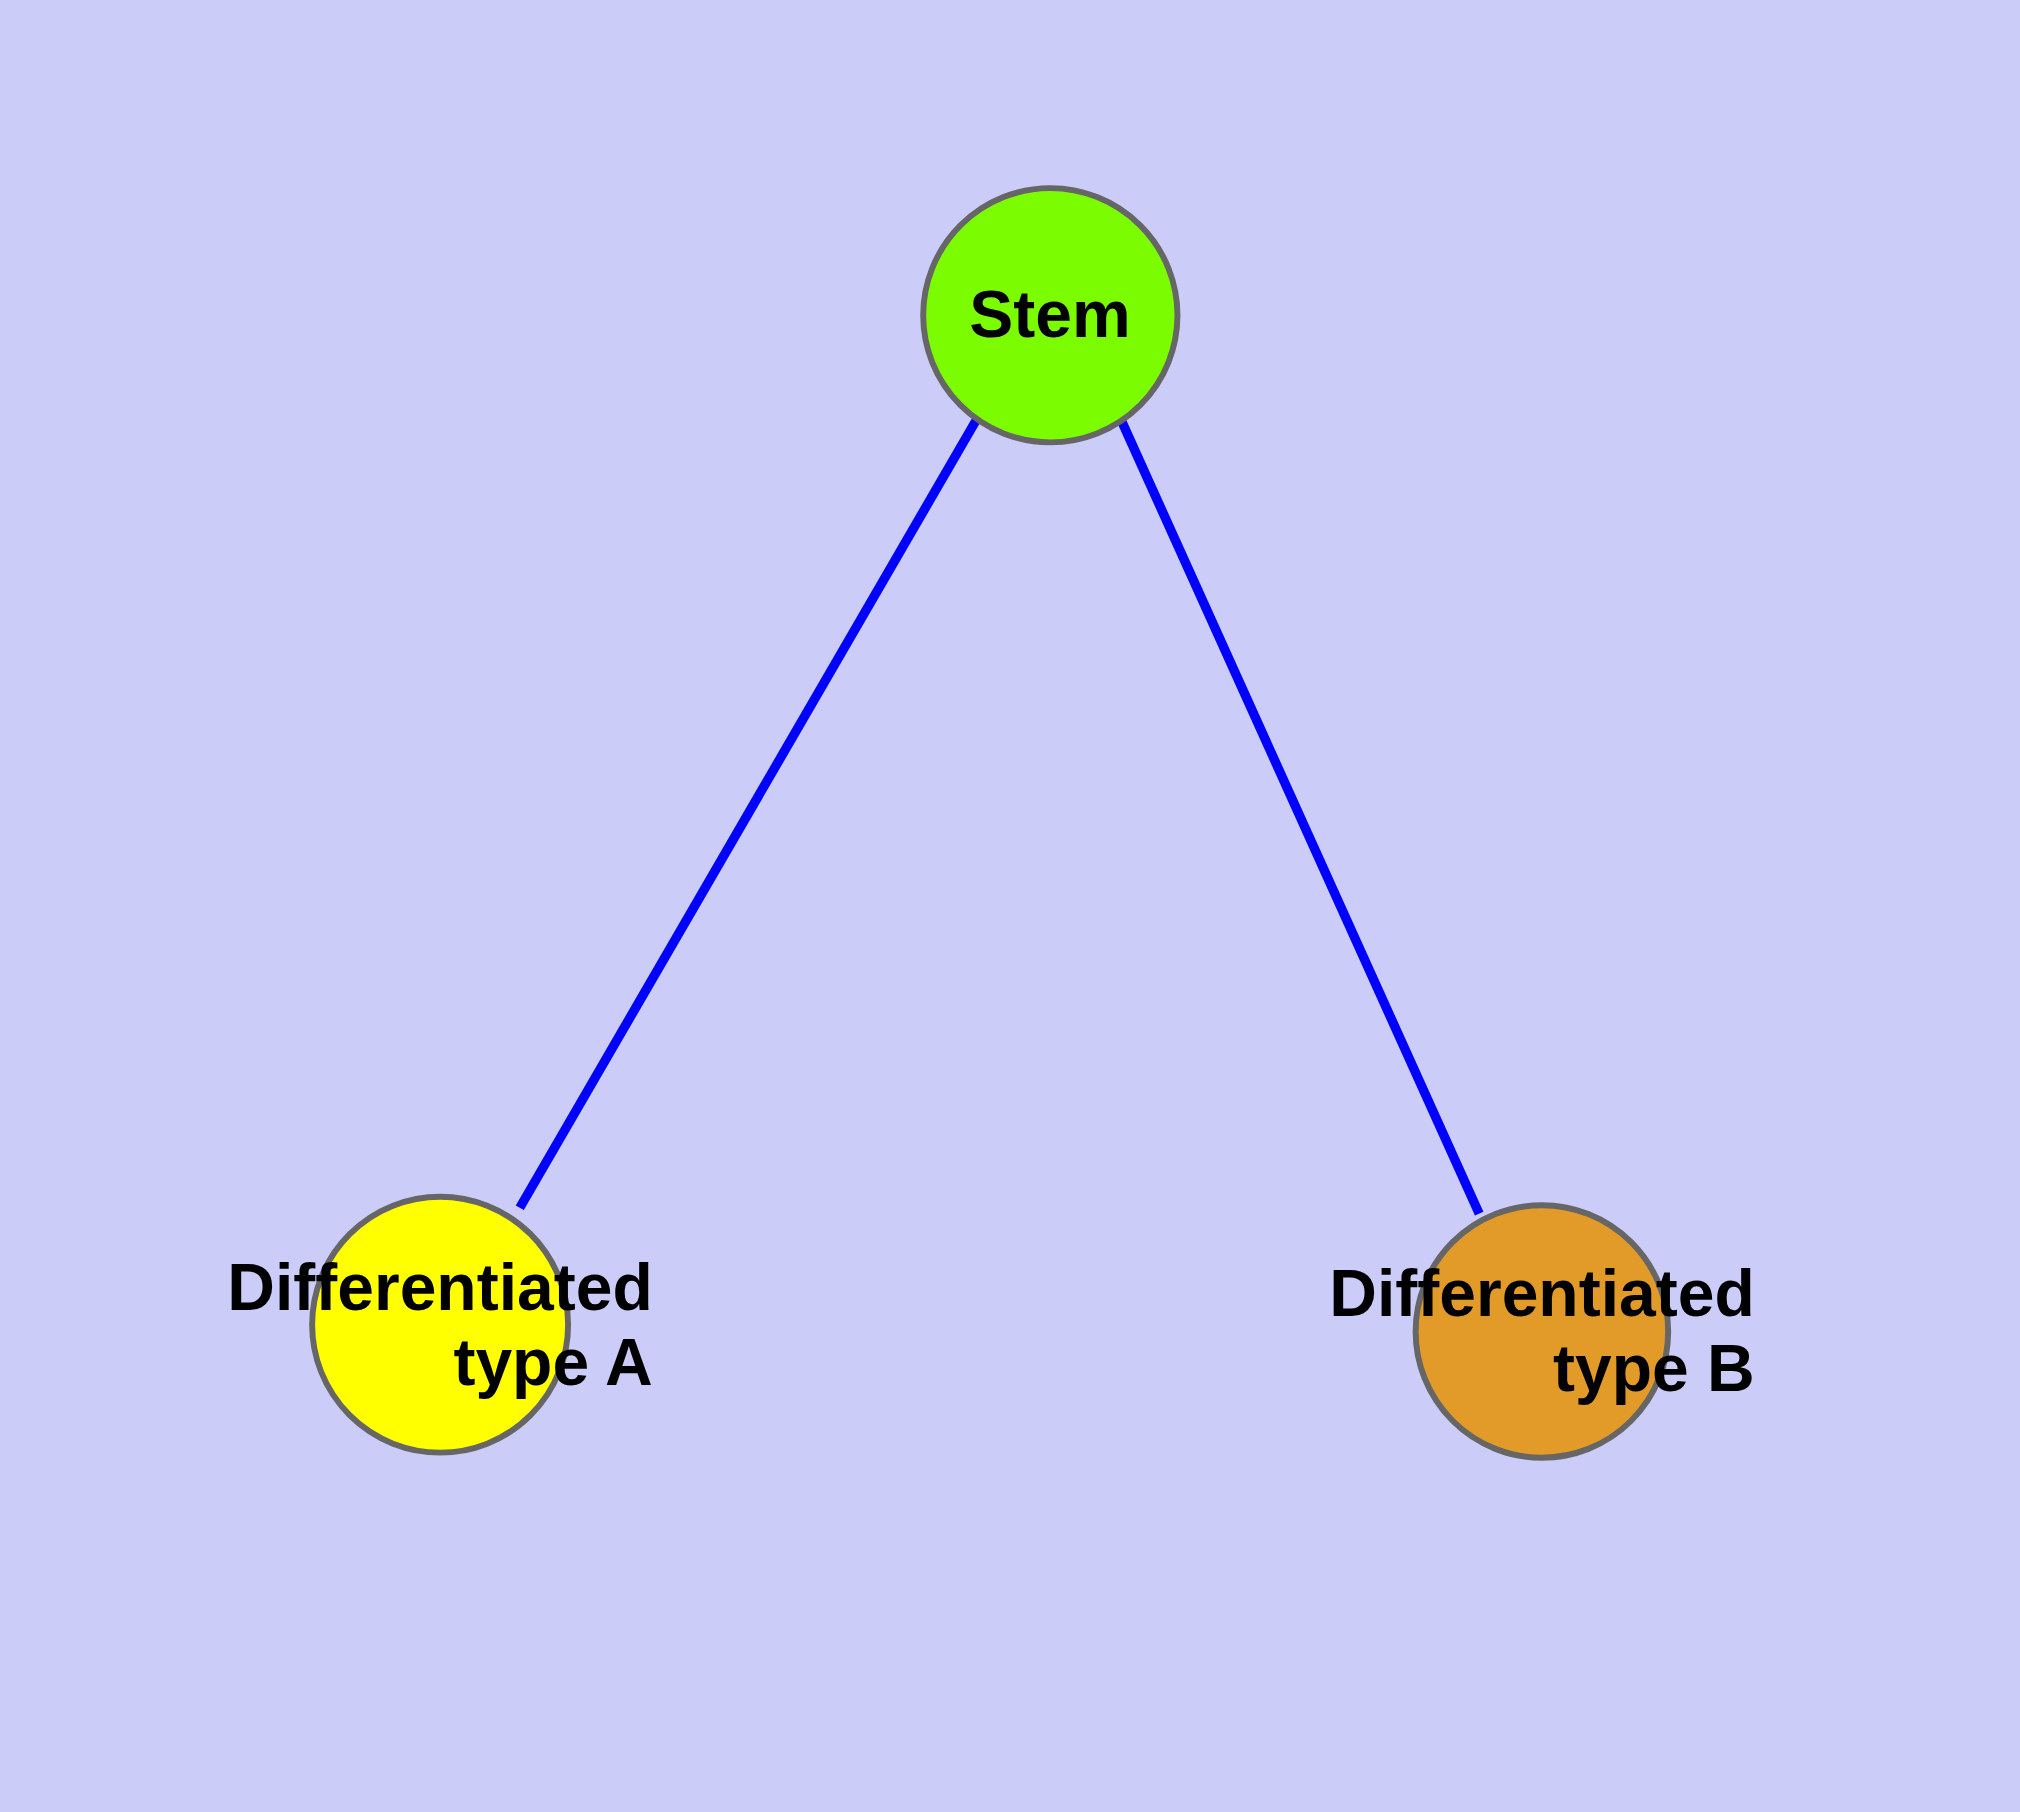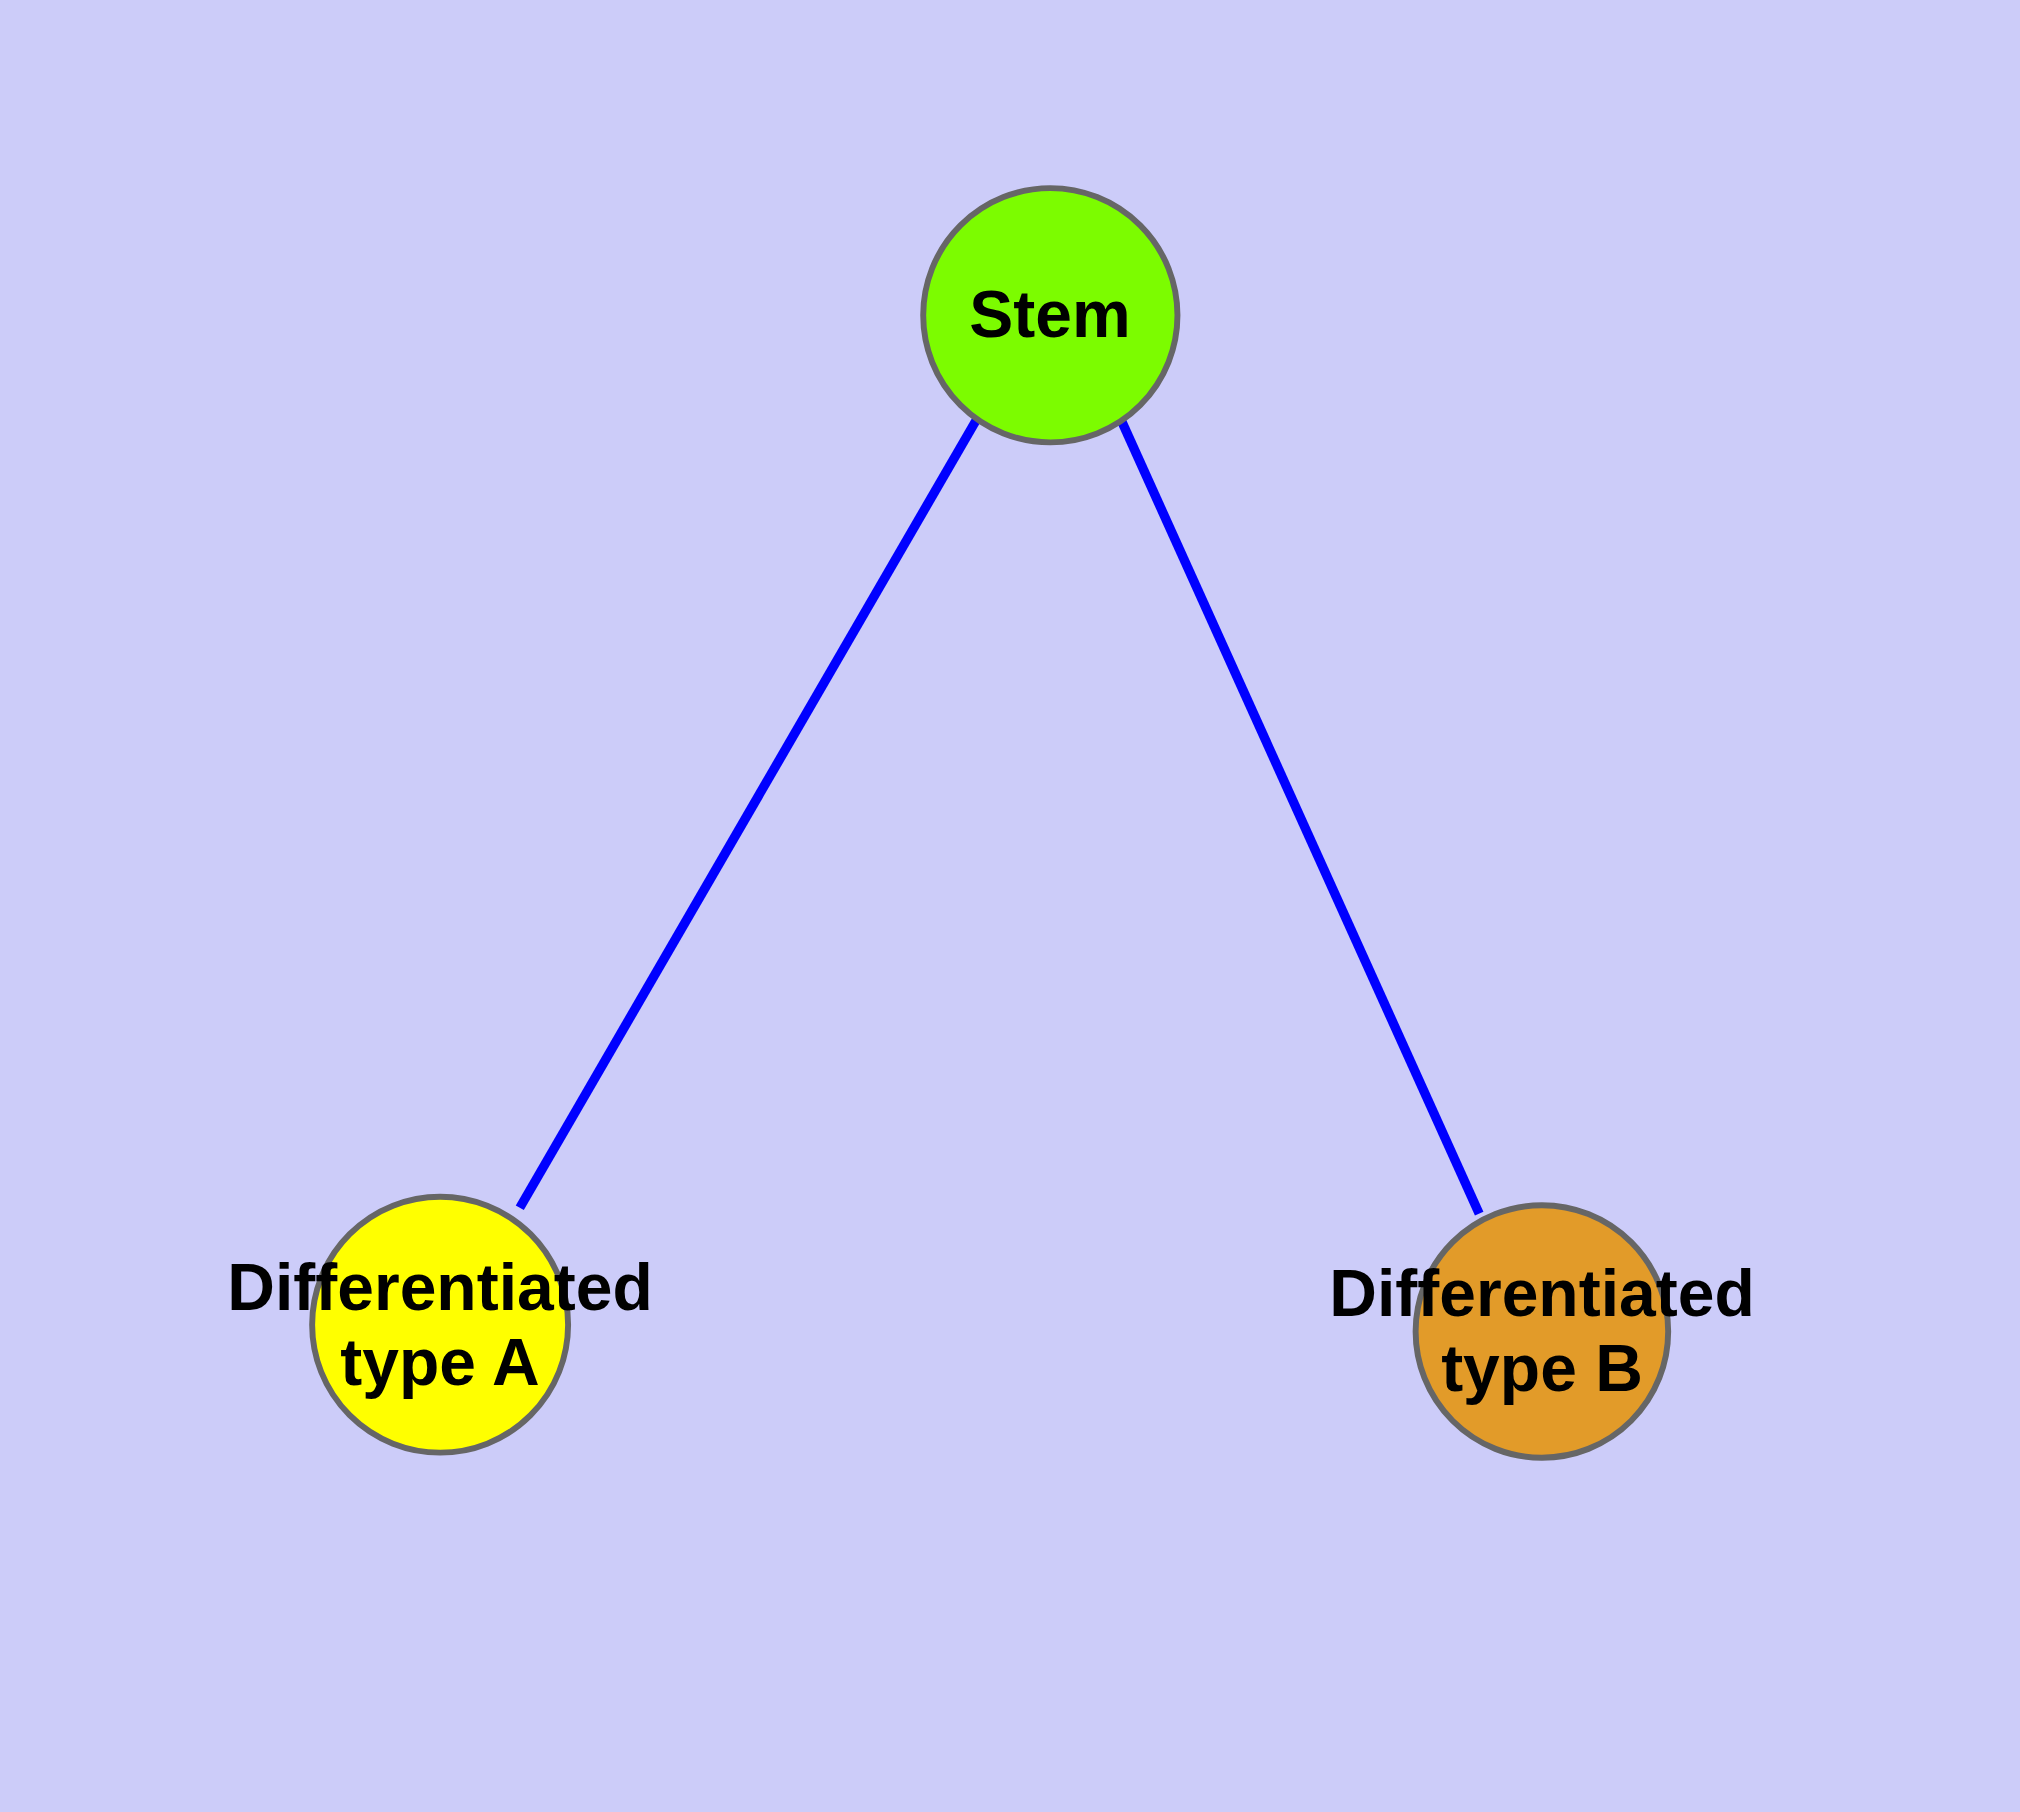--- a/index.html
+++ b/index.html
@@ -20,21 +20,21 @@
     top: 0;
     left: 0;
     width: 2021px;
     height: 1812px;
   }
   .node-label {
     position: absolute;
     color: #000000;
     font-family: "Liberation Sans", "DejaVu Sans", sans-serif;
     font-weight: bold;
-    text-align: center;
+    text-align: right;
     white-space: pre;
     line-height: 1.14;
     pointer-events: none;
     transform: translate(-50%, -50%);
   }
   #label-stem {
     left: 1050px;
     top: 315px;
     font-size: 66px;
   }

